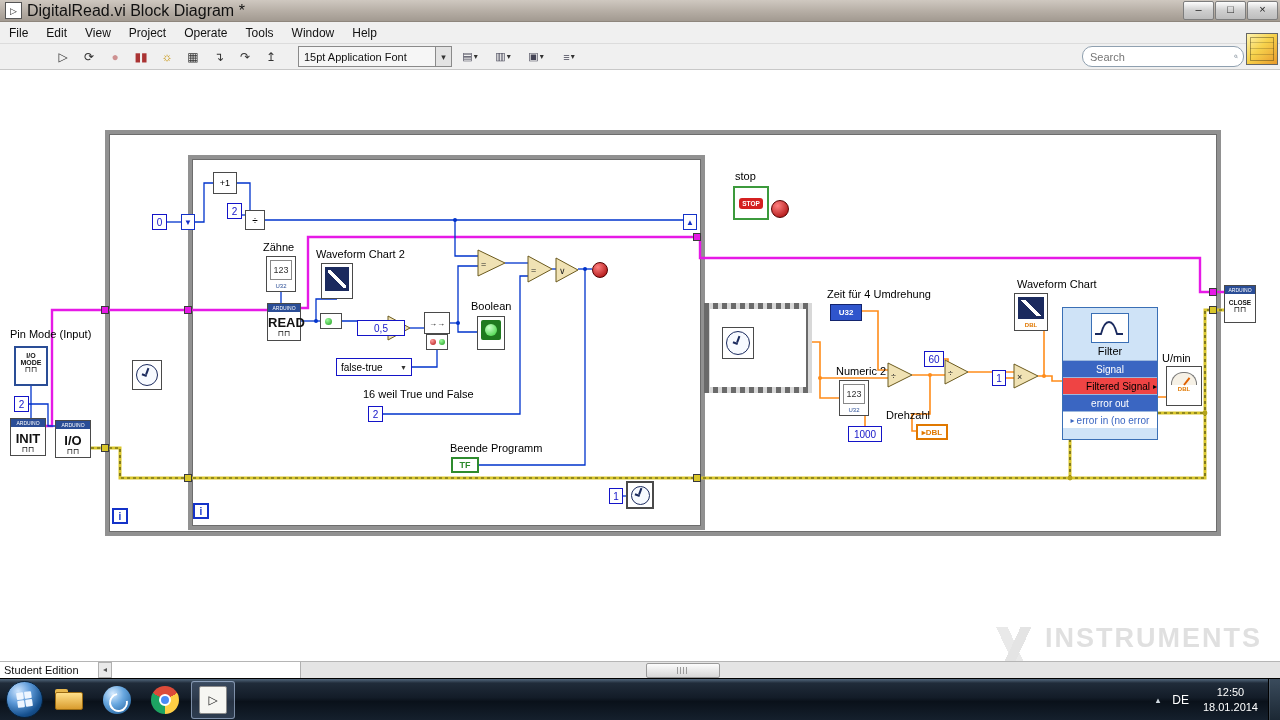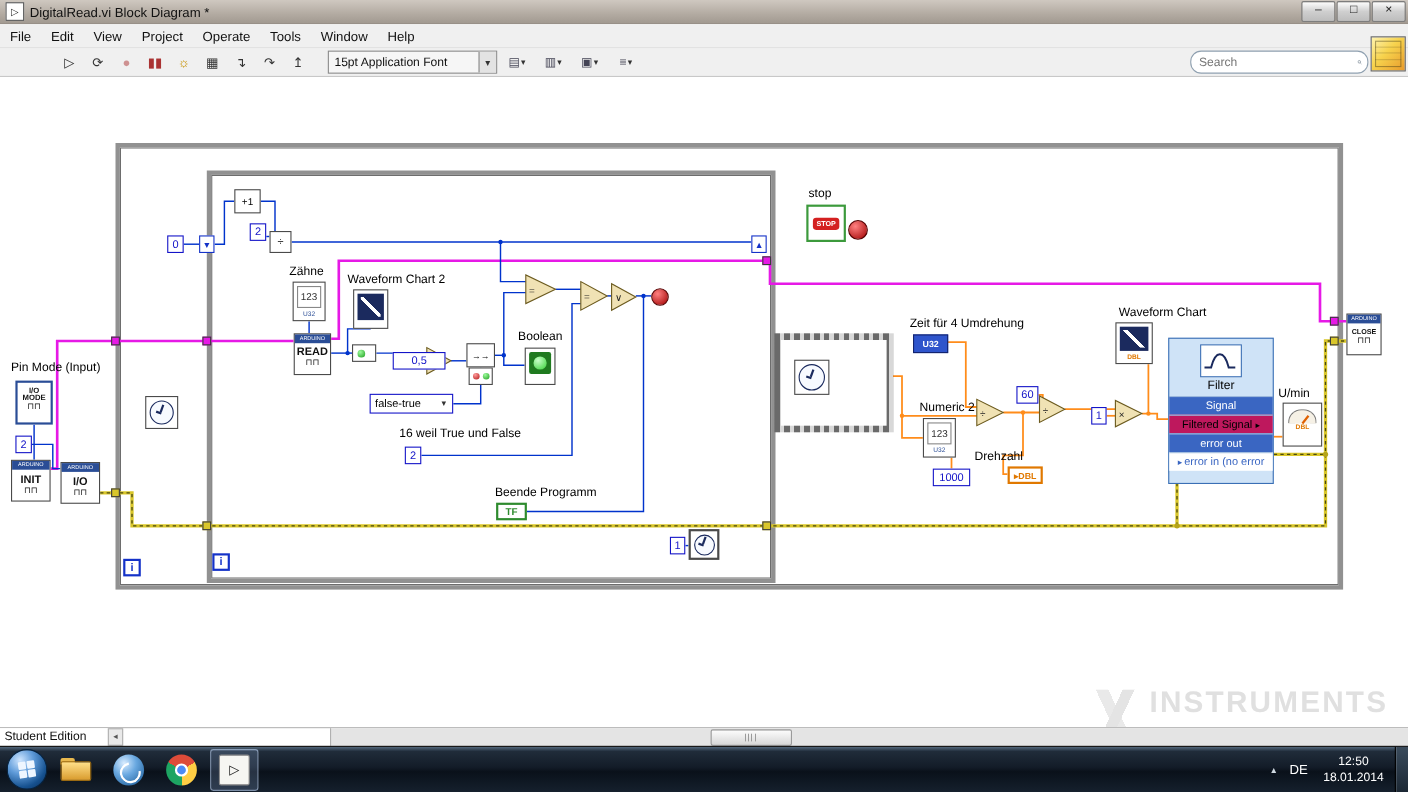--- a/index.html
+++ b/index.html
@@ -3,21 +3,21 @@
 <meta charset="utf-8">
 <style>
   html,body{margin:0;padding:0;width:1280px;height:720px;overflow:hidden;
     font-family:"Liberation Sans",sans-serif;background:#fff;}
   #window{position:relative;width:1280px;height:720px;}
   
   .titlebar{height:22px;background:linear-gradient(180deg,#cfc8c0,#b3aba2 60%,#a29a91);
     display:flex;align-items:center;border-bottom:1px solid #8e867d;box-sizing:border-box;}
   .titlebar .appicon{width:15px;height:15px;margin:0 5px 0 5px;background:#fff;border:1px solid #555;
     display:flex;align-items:center;justify-content:center;font-size:9px;color:#222;}
-  .titlebar .title{font-size:12px;color:#111;}
+  .titlebar .title{font-size:16px;color:#111;}
   .winbtns{margin-left:auto;display:flex;margin-right:2px;}
   .winbtn{width:29px;height:17px;margin-left:1px;background:linear-gradient(#fdfdfd,#cfcfcf 50%,#bdbdbd);
     border:1px solid #7d7d7d;border-radius:2px;font-size:11px;line-height:15px;text-align:center;color:#222;}
   
   .menubar{height:22px;background:#f0f0f0;display:flex;align-items:center;font-size:12px;color:#111;
     border-bottom:1px solid #dcdcdc;box-sizing:border-box;}
   .menuitem{padding:3px 9px;}
   
   .toolbar{height:26px;background:#f0f0f0;display:flex;align-items:center;border-bottom:1px solid #c8c8c8;
     box-sizing:border-box;}
@@ -44,40 +44,40 @@
   
   .canvas{position:relative;height:591px;background:#fff;overflow:hidden;}
   .loop{position:absolute;border:4px solid #919191;box-shadow:0 0 0 1px #6d6d6d inset;z-index:0;}
   .wires{position:absolute;left:0;top:0;z-index:1;}
   .abs{position:absolute;z-index:2;}
   .lbl{position:absolute;z-index:2;font-size:11px;color:#000;white-space:nowrap;}
   .c{position:absolute;z-index:2;background:#fff;border:1px solid #1414c8;color:#1414c8;font-size:10px;
     display:flex;align-items:center;justify-content:center;box-sizing:border-box;}
   .node{position:absolute;z-index:2;background:#fff;border:1px solid #4a4a4a;box-sizing:border-box;}
   .hdr{height:8px;background:#2a4d96;color:#fff;font-size:5px;line-height:8px;text-align:center;overflow:hidden;}
-  .ntxt{font-size:10px;font-weight:bold;text-align:center;color:#111;}
+  .ntxt{font-size:13px;font-weight:bold;text-align:center;color:#111;}
   .wave{font-size:8px;text-align:center;color:#111;line-height:8px;}
   .tunnel{position:absolute;width:8px;height:8px;border:1px solid #3a3a3a;z-index:3;box-sizing:border-box;}
   .ibox{position:absolute;z-index:2;width:16px;height:16px;background:#fff;border:2px solid #1432c8;
     color:#1432c8;font-weight:bold;font-size:10px;display:flex;align-items:center;justify-content:center;
     box-sizing:border-box;}
   .srbox{position:absolute;z-index:3;width:14px;height:16px;background:#fff;border:1px solid #1432c8;
     color:#1432c8;font-size:8px;display:flex;align-items:center;justify-content:center;box-sizing:border-box;}
   .clock{position:relative;border-radius:50%;border:1.5px solid #1a2a5e;background:#f7faff;}
   .clock .h1,.clock .h2{position:absolute;background:#1a2a5e;left:50%;top:50%;transform-origin:0 0;}
   .clock .h1{width:1.5px;height:7px;transform:rotate(200deg);}
   .clock .h2{width:1.5px;height:5px;transform:rotate(110deg);}
   .led{position:absolute;z-index:2;border-radius:50%;}
   .filter{position:absolute;z-index:2;background:#cfe3f7;border:1px solid #3a6fb5;box-sizing:border-box;}
   .filter .fic{width:36px;height:28px;background:#fff;border:1px solid #3a6fb5;margin:5px auto 2px;}
   .filter .ft{font-size:11px;text-align:center;color:#000;margin-bottom:3px;}
   .frow{height:16px;font-size:10px;display:flex;align-items:center;justify-content:center;
     border-top:1px solid #9cb8dd;}
   .frow.blue{background:#3a66c2;color:#fff;}
-  .frow.white{background:#be185d;color:#000;}
+  .frow.white{background:#ef4444;color:#000;justify-content:flex-end;}
   .frow.wblue{background:#fff;color:#3a66c2;}
   .wm{position:absolute;right:18px;bottom:8px;z-index:0;text-align:right;color:#e0e0e0;
     font-family:"Liberation Sans",sans-serif;line-height:1.02;}
   .wm .b{font-size:27px;font-weight:bold;letter-spacing:2px;}
   .wm .lv{font-size:24px;color:#d9d9d9;font-family:"Liberation Serif",serif;font-weight:bold;}
   .wm .se{font-size:24px;color:#d4d4d4;font-family:"Liberation Serif",serif;font-style:italic;}
   .wm .eagle{position:absolute;left:-58px;top:2px;width:55px;height:46px;
     background:linear-gradient(115deg,transparent 44%,#e4e4e4 44% 58%,transparent 58%),
                linear-gradient(65deg,transparent 40%,#e9e9e9 40% 55%,transparent 55%);}
   

